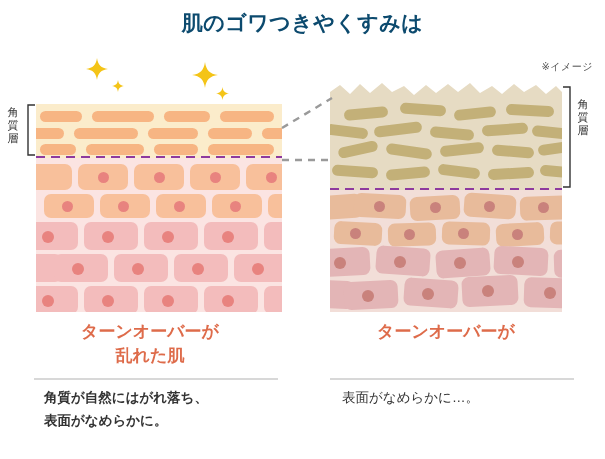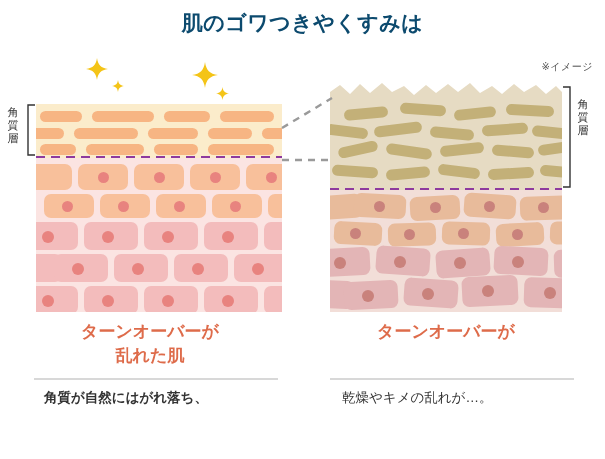--- a/index.html
+++ b/index.html
@@ -296,23 +296,24 @@
     <line x1="2" y1="32" x2="52" y2="2" stroke="#9a9a9a" stroke-width="2.4" stroke-dasharray="7 6"></line>
   </svg>
 
   <div class="headline" style="left:20px;top:320px;width:260px;">
     <span>ターンオーバーが</span>
     <span>乱れた肌</span>
   </div>
   <div class="rule" style="left:34px;top:378px;width:244px;"></div>
   <div class="caption" style="left:44px;top:386px;width:250px;font-weight:bold;">
     <span>角質が自然にはがれ落ち、</span>
+    <span>表面がなめらかに。</span>
   </div>
 
   <div class="headline" style="left:316px;top:320px;width:260px;">
     <span>ターンオーバーが</span>
   </div>
   <div class="rule" style="left:330px;top:378px;width:244px;"></div>
   <div class="caption" style="left:342px;top:386px;width:250px;">
-    <span>乾燥やキメの乱れが…。</span>
+    <span>表面がなめらかに…。</span>
   </div>
 
 </div>
 
 </body></html>

